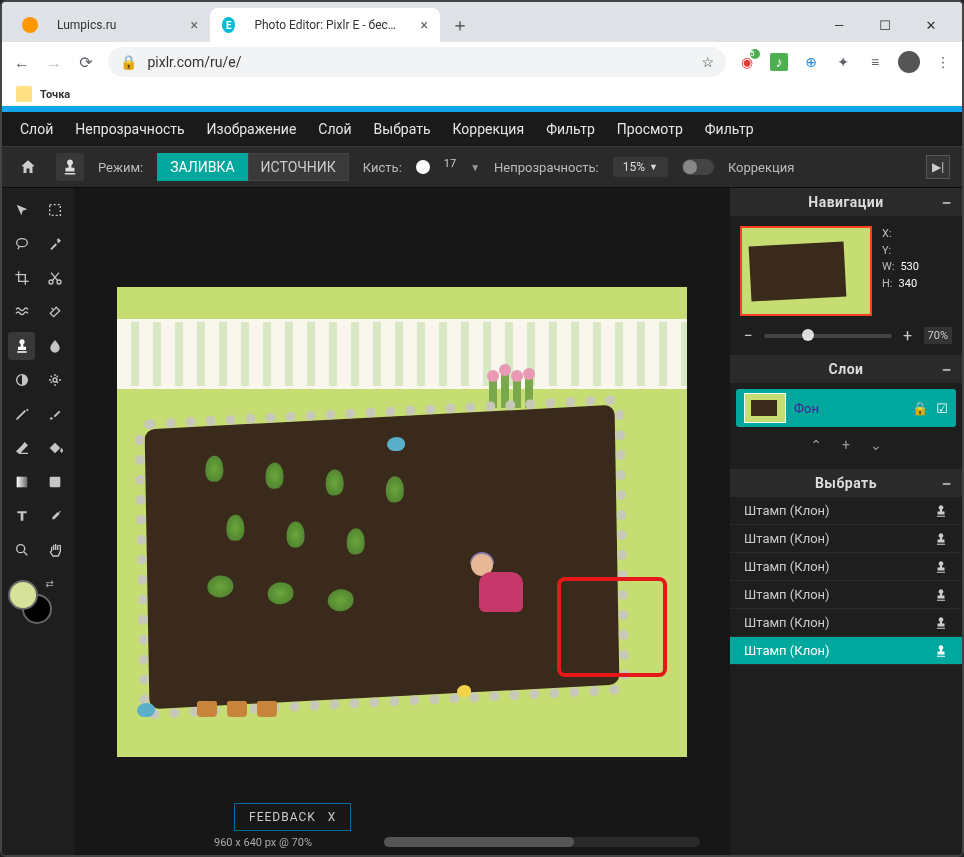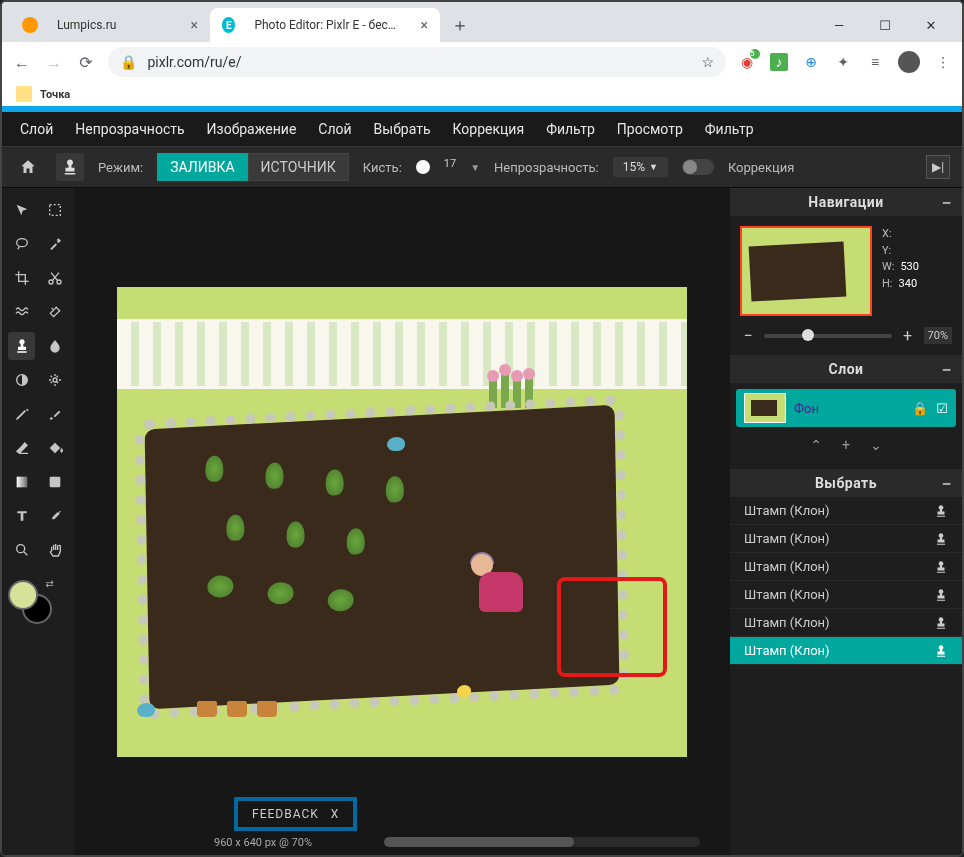--- a/index.html
+++ b/index.html
@@ -68,21 +68,21 @@
 .gardener .body { width: 44px; height: 40px; background: #c7386a; border-radius: 12px 12px 6px 6px; position: absolute; top: 20px; left: 12px; }
 .gardener .head { width: 22px; height: 22px; background: #e6b896; border-radius: 50%; position: absolute; top: 2px; left: 4px; }
 .gardener .hair { width: 24px; height: 12px; background: #8a7aa7; border-radius: 12px 12px 0 0; position: absolute; top: 0; left: 3px; }
 .red-box { position: absolute; bottom: 80px; right: 20px; width: 110px; height: 100px; border: 4px solid #e51919; border-radius: 8px; }
 .bird { width: 18px; height: 14px; background: #5ab0c9; border-radius: 60% 50% 50% 50%; position: absolute; }
 .flowers { position: absolute; top: 85px; right: 130px; width: 70px; height: 50px; }
 .flower { width: 8px; height: 30px; background: #7aa84c; display: inline-block; margin: 0 2px; position: relative; }
 .flower::after { content: ""; position: absolute; top: -8px; left: -2px; width: 12px; height: 12px; background: #e89ab5; border-radius: 50%; }
 .pot { width: 20px; height: 16px; background: #c8843a; border-radius: 2px 2px 4px 4px; position: absolute; }
 .footer-bar { display: flex; align-items: center; justify-content: flex-start; padding: 0 60px; gap: 12px; position: relative; }
-.feedback-box { border: 4px solid #0369a1; padding: 6px 14px; color: #ccc; font-size: 12px; letter-spacing: 1px; display: flex; gap: 12px; position: absolute; left: 160px; bottom: 24px; }
+.feedback-box { border: 1px solid #0369a1; padding: 6px 14px; color: #ccc; font-size: 12px; letter-spacing: 1px; display: flex; gap: 12px; position: absolute; left: 160px; bottom: 24px; }
 .status { color: #aaa; font-size: 11px; position: absolute; left: 140px; bottom: 6px; }
 .h-scroll { position: absolute; bottom: 8px; left: 310px; right: 30px; height: 10px; background: #2a2a2a; border-radius: 5px; }
 .h-scroll::after { content: ""; position: absolute; left: 0; width: 60%; height: 100%; background: #555; border-radius: 5px; }
 
 .panels { width: 232px; background: #1e1e1e; display: flex; flex-direction: column; overflow: hidden; }
 .panel-header { background: #2a2a2a; padding: 6px 10px; color: #ddd; font-size: 14px; font-weight: bold; display: flex; align-items: center; justify-content: center; position: relative; letter-spacing: .5px; }
 .panel-header .minus { position: absolute; right: 10px; color: #aaa; font-size: 18px; }
 .nav-panel { padding: 10px; }
 .nav-thumb { display: flex; gap: 10px; }
 .thumb { width: 132px; height: 90px; background: #c6dd73; position: relative; }

